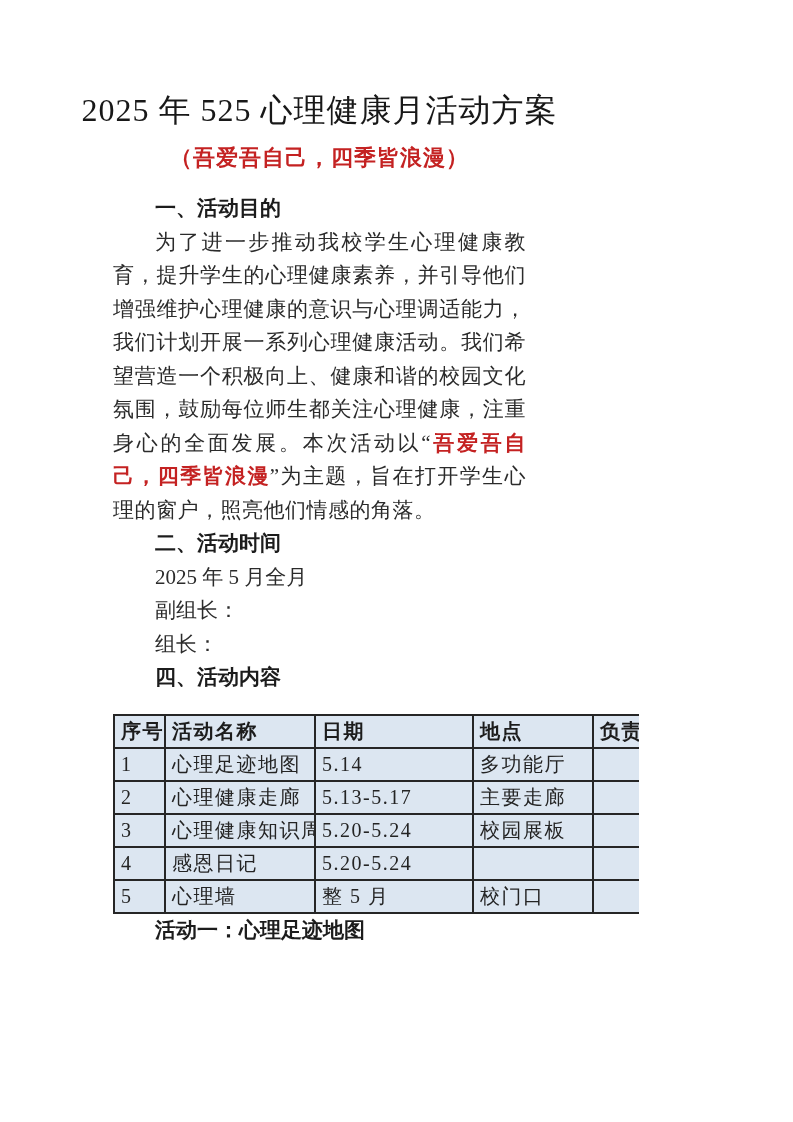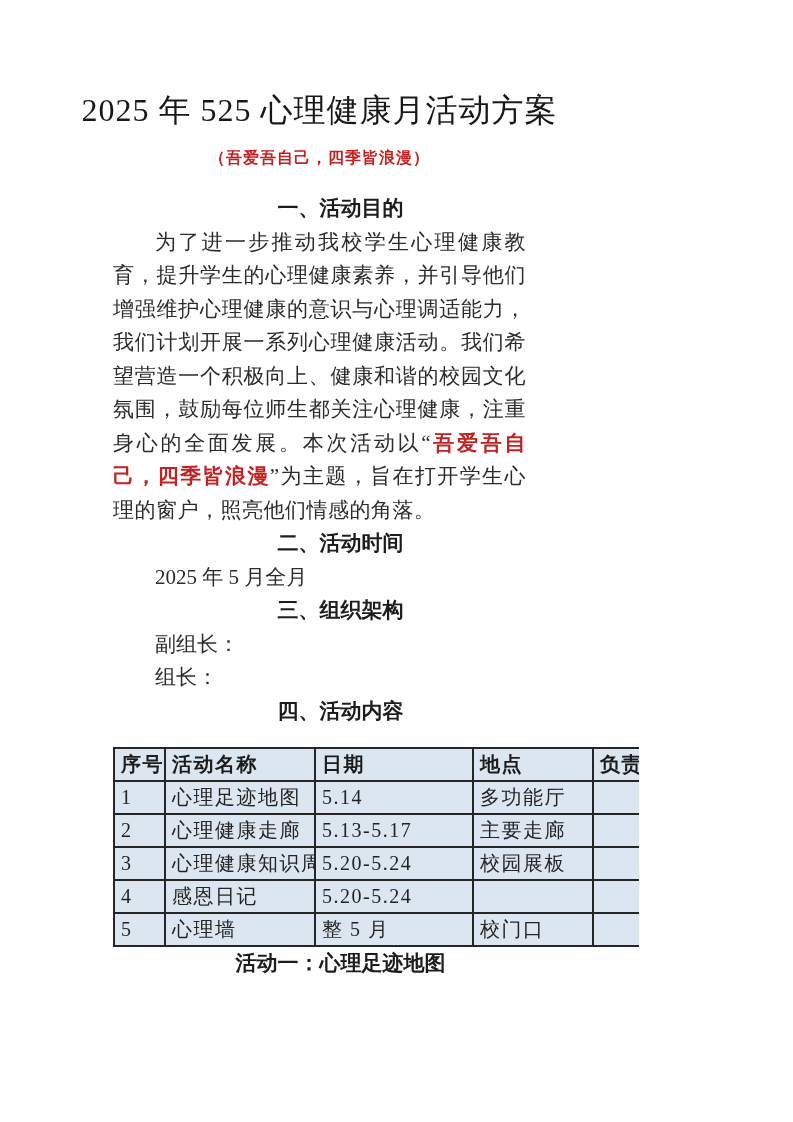--- a/index.html
+++ b/index.html
@@ -22,37 +22,37 @@
     font-size: 32px;
     font-weight: 400;
     line-height: 45px;
     letter-spacing: 1px;
     color: #181818;
     white-space: nowrap;
   }
   .doc-subtitle {
     margin: 9px 0 0;
     text-align: center;
-    font-size: 16px;
+    font-size: 22px;
     font-weight: 700;
     line-height: 31px;
     letter-spacing: 1px;
     color: var(--accent-red, #c42222);
   }
   .content {
     margin-top: 19px;
     padding: 0 113px;
   }
   .content p {
     margin: 0;
     font-size: 21px;
     line-height: 33.5px;
   }
   .indent { text-indent: 2em; }
-  .h { font-weight: 700; color: #1c1c1c; text-align: center; }
+  .h { font-weight: 700; color: #1c1c1c; }
   .body-p {
     text-align: justify;
     letter-spacing: 0.5px;
   }
   .red-strong {
     color: var(--accent-red, #c42222);
     font-weight: 700;
   }
   .doc-table {
     border-collapse: collapse;
@@ -89,21 +89,20 @@
 
   <div class="content">
 
     <p class="h indent">一、活动目的</p>
 
     <p class="body-p indent"><span>为了进一步推动我校学生心理健康教育，提升学生的心理健康素养，并引导他们增强维护心理健康的意识与心理调适能力，我们计划开展一系列心理健康活动。我们希望营造一个积极向上、健康和谐的校园文化氛围，鼓励每位师生都关注心理健康，注重身心的全面发展。本次活动以“</span><span class="red-strong">吾爱吾自己，四季皆浪漫</span><span>”为主题，旨在打开学生心理的窗户，照亮他们情感的角落。</span></p>
 
     <p class="h indent">二、活动时间</p>
     <p class="indent">2025 年 5 月全月</p>
 
-    <p class="h indent">三、组织架构</p>
     <p class="indent">副组长：</p>
     <p class="indent">组长：</p>
 
     <p class="h indent">四、活动内容</p>
 
     <table class="doc-table">
       <colgroup>
         <col style="width:51px">
         <col style="width:150px">
         <col style="width:158px">

